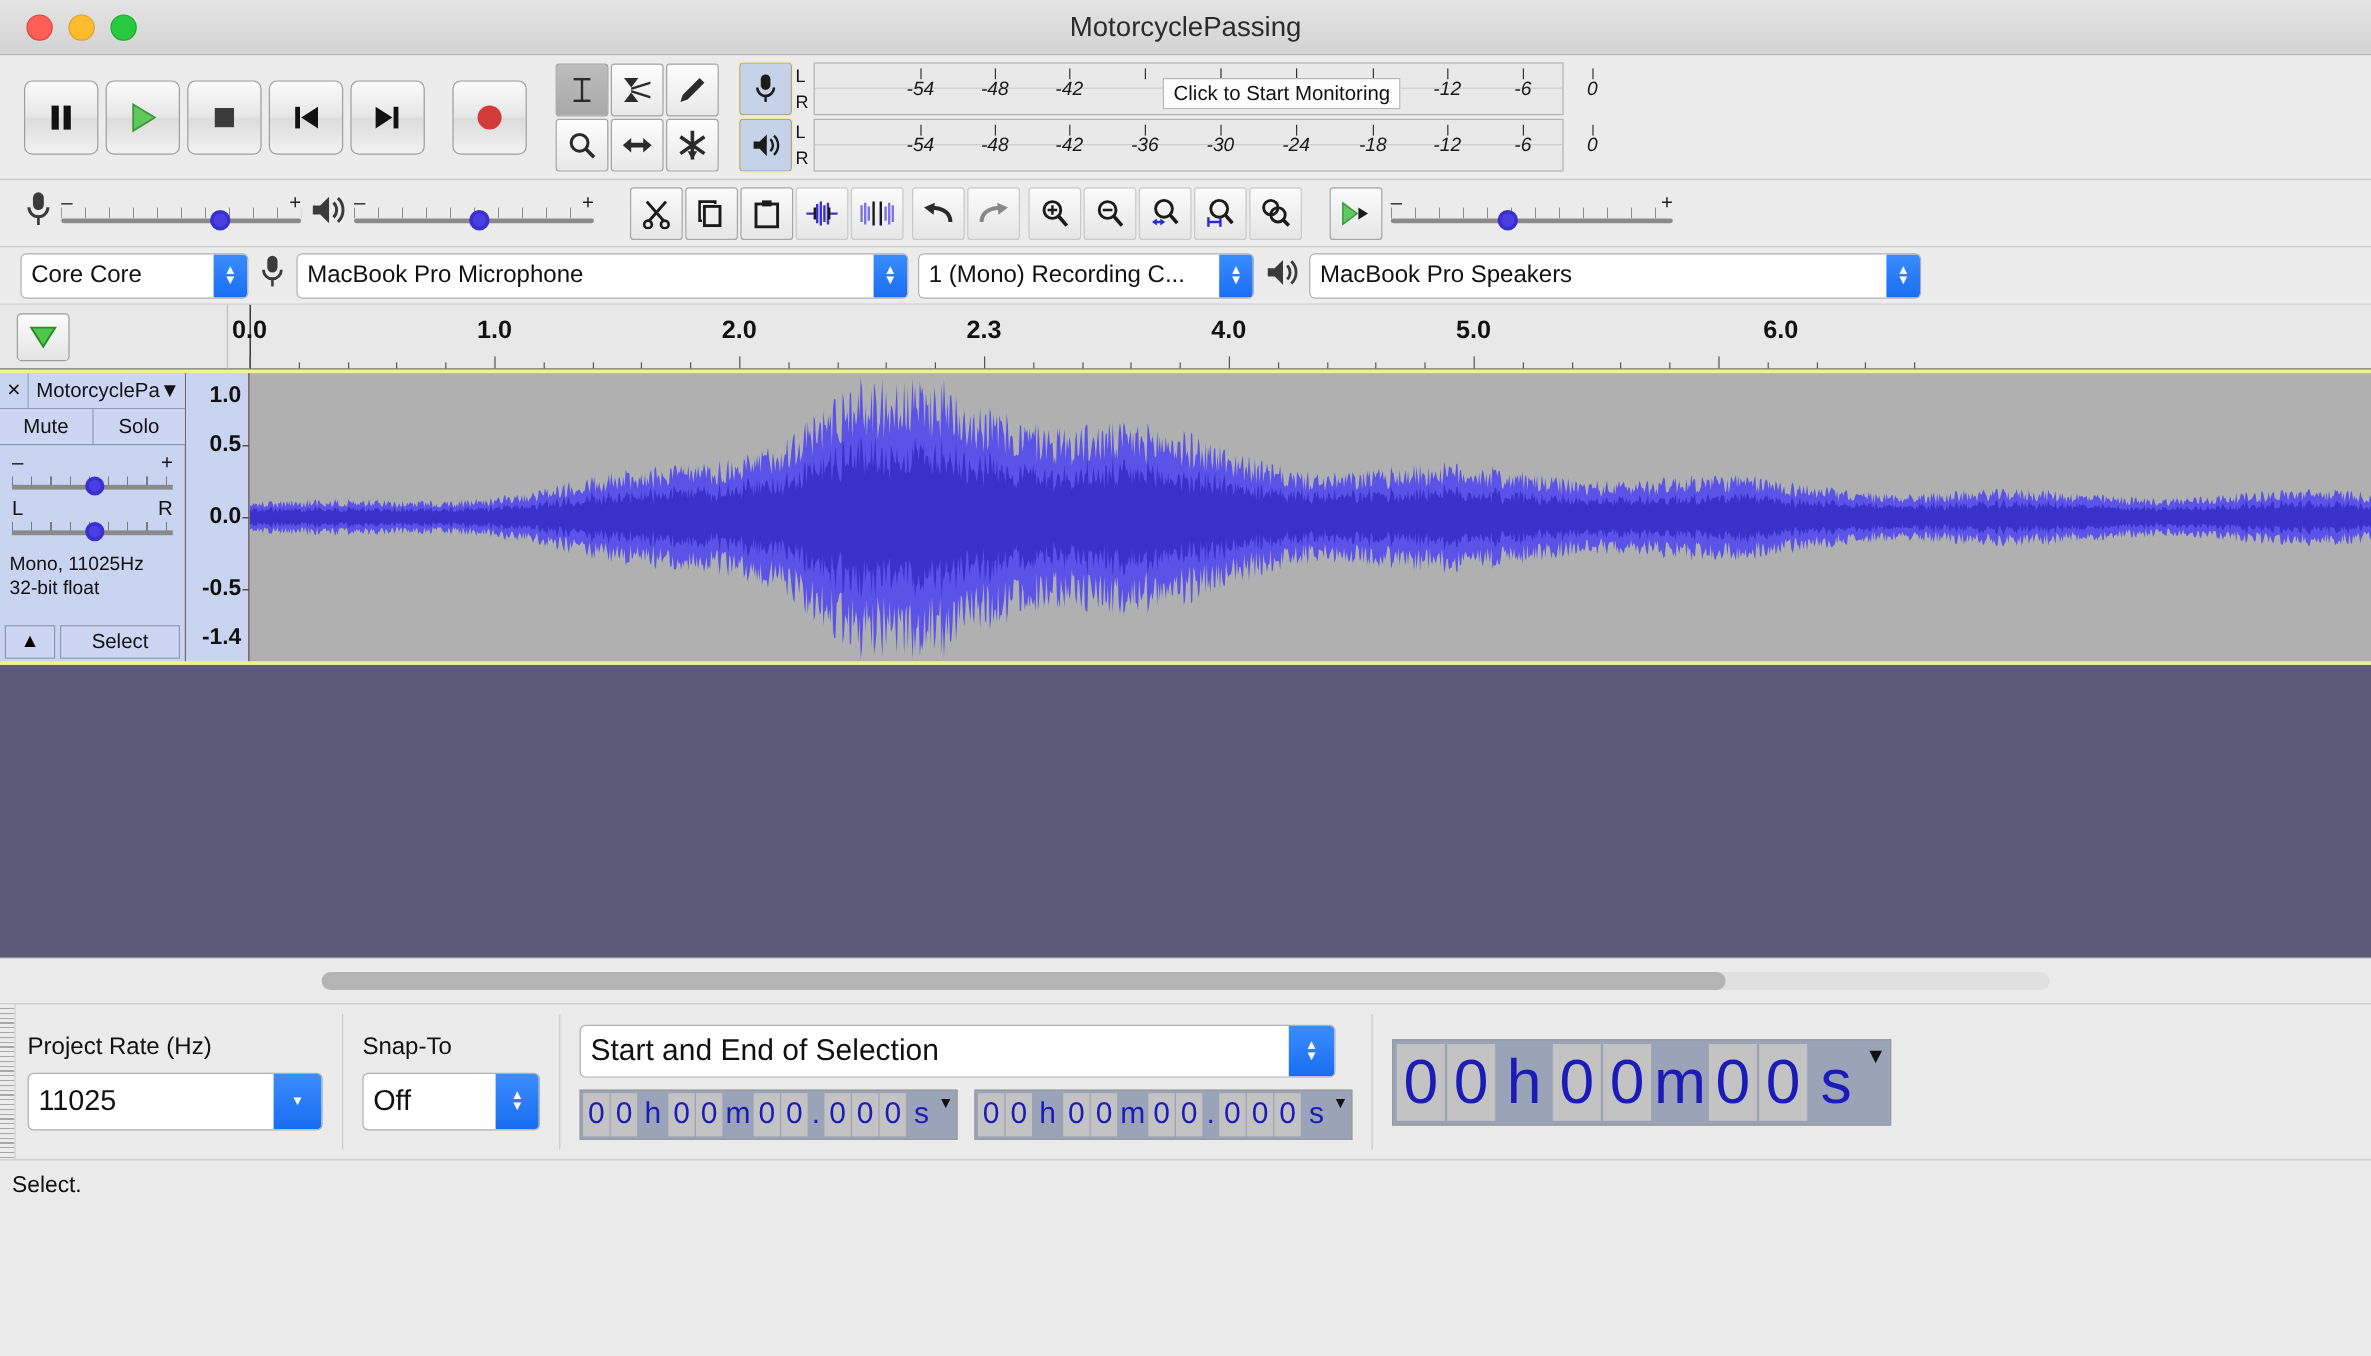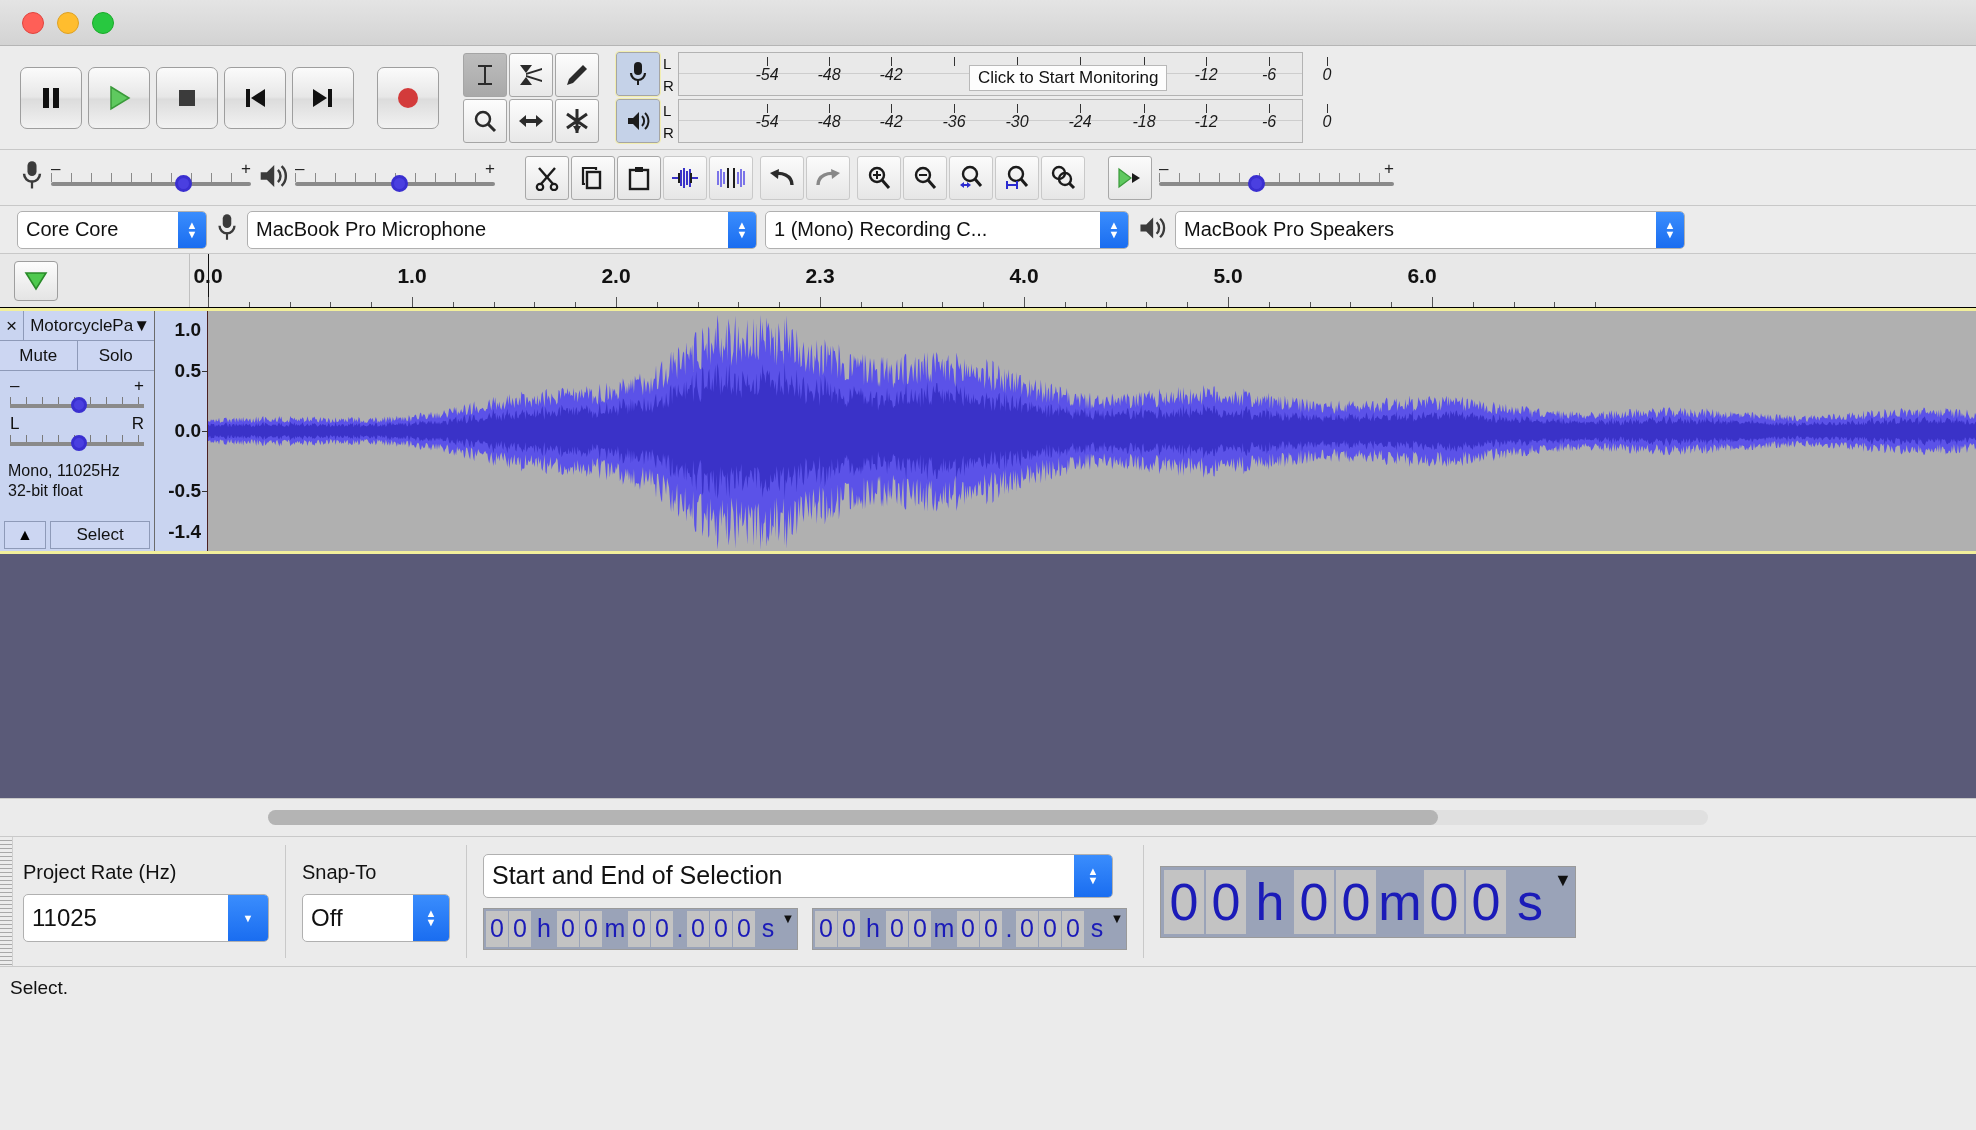--- a/index.html
+++ b/index.html
@@ -278,20 +278,21 @@
 </style>
 </head>
 <body>
 
 <div class="titlebar">
   <div class="traffic">
     <div class="dot red"></div>
     <div class="dot yellow"></div>
     <div class="dot green"></div>
   </div>
+  <div class="win-title">MotorcyclePassing</div>
 </div>
 
 <div class="toolbar-area">
 
   <div class="tb-row transport">
     <div class="grip"></div>
     <div class="tb-sect">
       <div class="tbtn">
         <svg width="28" height="28" viewBox="0 0 28 28">
             <rect x="6" y="4" width="6" height="20" fill="#111"></rect>
@@ -637,21 +638,21 @@
             <rect x="10" y="19" width="2" height="7" fill="#3b3b3b"></rect>
           </svg>
       </span>
       <div class="combo" style="width:510px">
         <span class="ctext">MacBook Pro Microphone</span>
         <span class="carrow">
             <span>▲</span>
             <span>▼</span>
           </span>
       </div>
-      <div class="combo" style="width:364px">
+      <div class="combo" style="width:280px">
         <span class="ctext">1 (Mono) Recording C...</span>
         <span class="carrow">
             <span>▲</span>
             <span>▼</span>
           </span>
       </div>
       <span>
         <svg width="30" height="28" viewBox="0 0 26 24">
             <polygon points="3,9 8,9 14,3 14,21 8,15 3,15" fill="#3b3b3b"></polygon>
             <path d="M17 7 a7 7 0 0 1 0 10" fill="none" stroke="#3b3b3b" stroke-width="2"></path>
@@ -710,21 +711,21 @@
       <div class="rtick minor" style="left: 915.6px;"></div>
       <div class="rtick minor" style="left: 956.4px;"></div>
       <div class="rtick minor" style="left: 997.2px;"></div>
       <div class="rtick major" style="left: 1038px;"></div>
       <div class="rlabel" style="left: 1038px;">5.0</div>
       <div class="rtick minor" style="left: 1078.8px;"></div>
       <div class="rtick minor" style="left: 1119.6px;"></div>
       <div class="rtick minor" style="left: 1160.4px;"></div>
       <div class="rtick minor" style="left: 1201.2px;"></div>
       <div class="rtick major" style="left: 1242px;"></div>
-      <div class="rlabel" style="left: 1232px;">6.0</div>
+      <div class="rlabel" style="left: 1294px;">6.0</div>
       <div class="rtick minor" style="left: 1282.8px;"></div>
       <div class="rtick minor" style="left: 1323.6px;"></div>
       <div class="rtick minor" style="left: 1364.4px;"></div>
       <div class="rtick minor" style="left: 1405.2px;"></div>
     </div>
 </div>
 
 <div class="track-area">
   <div class="track">
 

